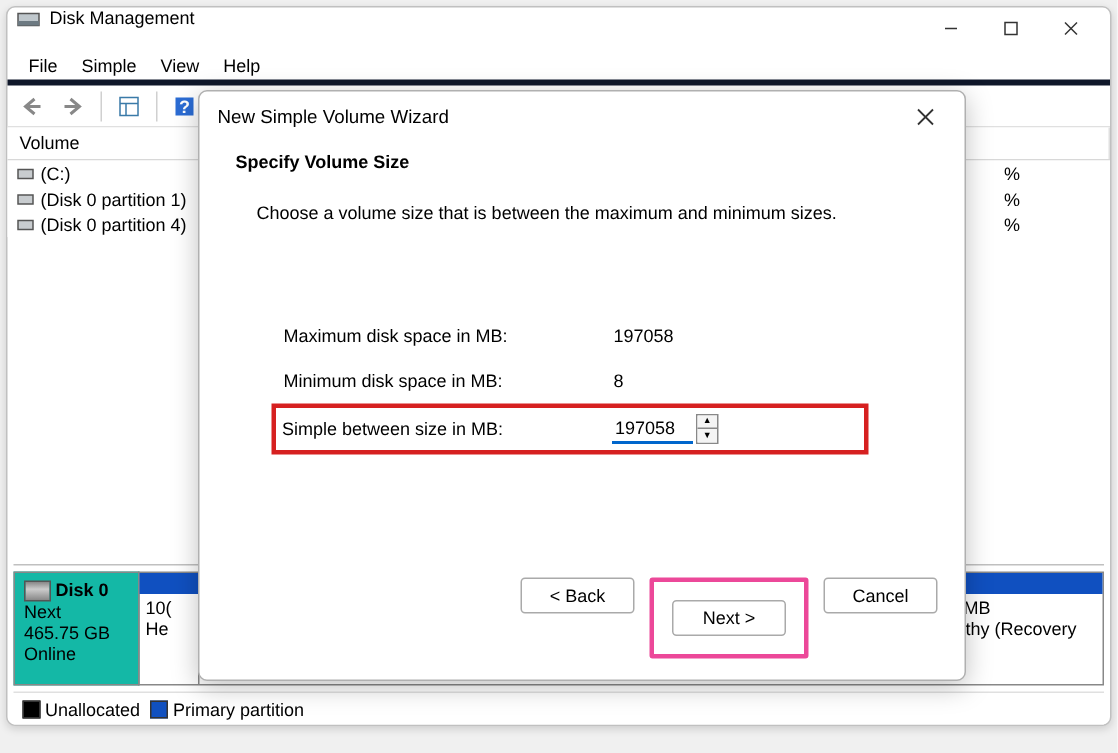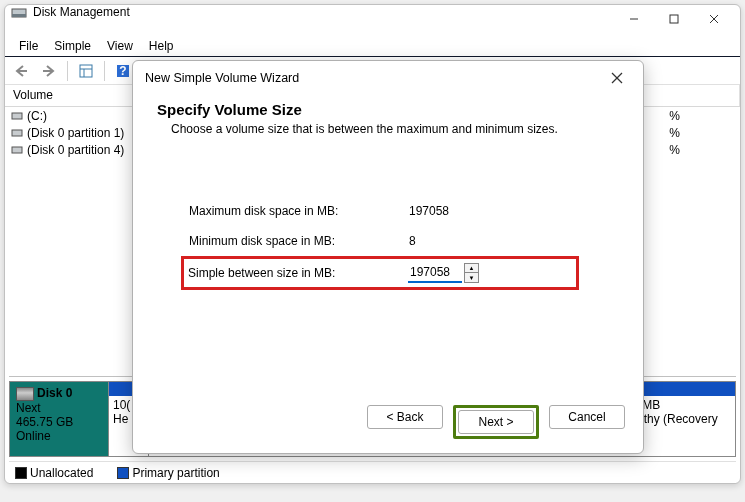--- a/index.html
+++ b/index.html
@@ -8,78 +8,78 @@
 .window { position: absolute; left: 4px; top: 4px; width: 737px; height: 480px; background: #fff; border: 1px solid #c0c0c0; border-radius: 6px; box-shadow: 0 2px 6px rgba(0,0,0,0.15); }
 
 .titlebar { height: 30px; display: flex; padding: 0 6px; }
 .titlebar .icon { width: 16px; height: 16px; margin-right: 6px; display: inline-block; }
 .titlebar .icon svg { width: 16px; height: 16px; }
 .title-text { flex: 1; font-size: 12px; color: #000; }
 .winbtns { display: flex; }
 .winbtn { width: 40px; height: 28px; display: flex; align-items: center; justify-content: center; color: #555; }
 .winbtn svg { width: 10px; height: 10px; }
 
-.menubar { height: 22px; display: flex; align-items: center; padding-left: 6px; border-bottom: 1px solid #0f172a; }
+.menubar { height: 22px; display: flex; align-items: center; padding-left: 6px; border-bottom: 4px solid #0f172a; }
 .menubar .mi { padding: 2px 8px; cursor: default; }
 
 .toolbar { height: 28px; display: flex; align-items: center; padding-left: 4px; gap: 4px; border-bottom: 1px solid #e0e0e0; }
 .tbtn { width: 24px; height: 24px; display: flex; align-items: center; justify-content: center; color: #555; border: 1px solid transparent; }
 .tbtn svg { width: 16px; height: 16px; }
 .tsep { width: 1px; height: 20px; background: #d0d0d0; margin: 0 2px; }
 
 .content { position: relative; height: calc(100% - 30px - 22px - 28px - 22px); }
 
 .list-header { display: flex; height: 22px; background: #fff; border-bottom: 1px solid #d8d8d8; }
 .lh-col { border-right: 1px solid #e0e0e0; padding: 3px 8px; }
 .lh-vol { width: 610px; }
 .lh-free { flex: 1; }
 
 .vol-list { background: #fff; }
 .vrow { display: flex; align-items: center; height: 17px; padding-left: 6px; gap: 4px; }
 .vico { width: 12px; height: 12px; }
 .vfree { position: absolute; right: 60px; }
 
 .disk-area { position: absolute; left: 4px; right: 4px; bottom: 0; height: 85px; border-top: 1px solid #c0c0c0; background: #fff; display: flex; }
-.disk-info { width: 100px; border: 1px solid #888; background: #0f766e; padding: 4px 6px; margin: 4px 0 4px 0; }
+.disk-info { width: 84px; border: 1px solid #888; background: #14b8a6; padding: 4px 6px; margin: 4px 0 4px 0; }
 .disk-info .dicon { width: 18px; height: 14px; display: inline-block; background: linear-gradient(#888,#ccc 40%,#888); margin-right: 3px; vertical-align: middle; border: 1px solid #555; }
 .disk-info b { font-weight: bold; }
 .disk-graph { flex: 1; border: 1px solid #888; margin: 4px 0; margin-left: -1px; position: relative; }
 .disk-top { height: 14px; background: #1050c0; }
 .part-cells { display: flex; height: calc(100% - 14px); }
 .part-cell { border-right: 1px solid #888; padding: 2px 4px; overflow: hidden; white-space: nowrap; }
 
-.legend { position: absolute; left: 4px; right: 4px; bottom: 0; height: 22px; background: #fff; border-top: 1px solid #e0e0e0; display: flex; align-items: center; gap: 24px; padding-left: 6px; }
+.legend { position: absolute; left: 4px; right: 4px; bottom: 0; height: 22px; background: #fff; border-top: 1px solid #e0e0e0; display: flex; align-items: center; gap: 7px; padding-left: 6px; }
 .lg-sw { width: 12px; height: 12px; display: inline-block; border: 1px solid #333; margin-right: 3px; vertical-align: middle; }
 
 
 .wizard { position: absolute; left: 132px; top: 60px; width: 512px; height: 394px; background: #fff; border: 1px solid #b0b0b0; border-radius: 6px; box-shadow: 0 4px 18px rgba(0,0,0,0.25); }
 .wiz-title { height: 34px; display: flex; align-items: center; padding: 0 12px; }
 .wiz-title-text { flex: 1; font-size: 12.5px; }
 .wiz-close { width: 28px; height: 28px; display: flex; align-items: center; justify-content: center; }
 .wiz-close svg { width: 12px; height: 12px; }
 
 .wiz-body { padding: 6px 24px 0 24px; }
-.wiz-head { font-weight: bold; font-size: 15px; margin-bottom: 4px; }
+.wiz-head { font-weight: bold; font-size: 12px; margin-bottom: 20px; }
 .wiz-sub { font-size: 12px; margin-left: 14px; margin-bottom: 60px; }
 
 .spec-rows { margin-left: 32px; }
 .spec-row { display: flex; height: 30px; align-items: center; }
 .spec-label { width: 220px; }
 .spec-val { }
 
 .hl-box { border: 3px solid #d62020; padding: 2px 4px; margin-left: -8px; margin-right: 40px; }
 .spin-wrap { display: flex; align-items: center; }
 .spin-input { width: 54px; height: 20px; border: none; border-bottom: 2px solid #0066cc; font-size: 12px; padding: 1px 2px; outline: none; }
 .spin-btns { display: flex; flex-direction: column; border: 1px solid #888; margin-left: 2px; }
 .spin-btn { width: 13px; height: 9px; display: flex; align-items: center; justify-content: center; font-size: 6px; line-height: 1; background: #f4f4f4; }
 .spin-btn:first-child { border-bottom: 1px solid #888; }
 
 .wiz-buttons { position: absolute; right: 18px; bottom: 14px; display: flex; gap: 10px; align-items: flex-start; }
 .wbtn { min-width: 76px; height: 24px; border: 1px solid #aaa; border-radius: 3px; background: #fff; display: flex; align-items: center; justify-content: center; padding: 0 12px; }
-.wbtn-hl { border: 3px solid #4d7c0f; padding: 2px; border-radius: 2px; }
+.wbtn-hl { border: 3px solid #ec4899; padding: 12px; border-radius: 2px; }
 </style>
 </head>
 <body>
 
 <div class="window">
 
   <div class="titlebar">
     <span class="icon">
       <svg viewBox="0 0 16 16">
           <rect x="1" y="4" width="14" height="8" fill="#bfc7cc" stroke="#555"></rect>

